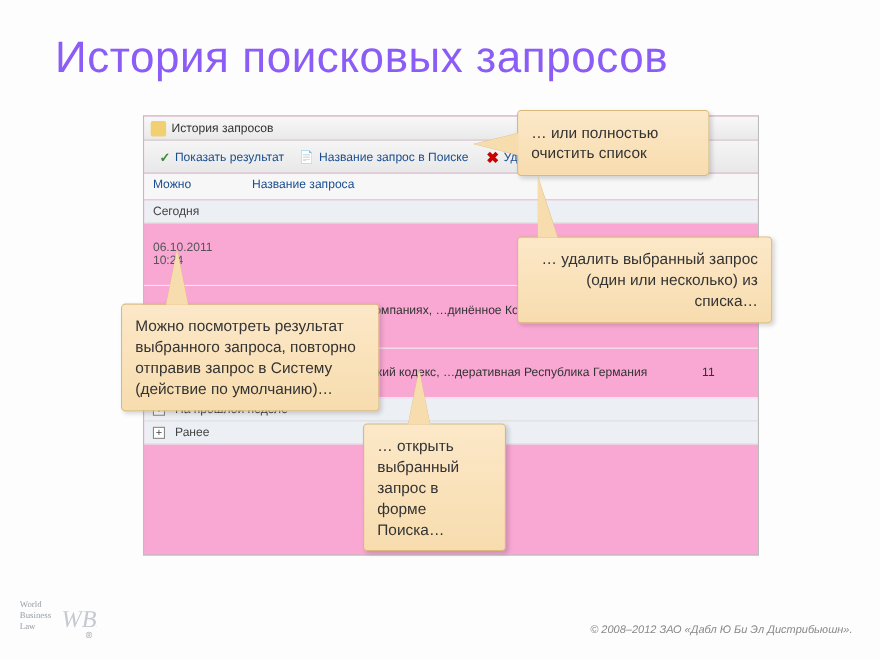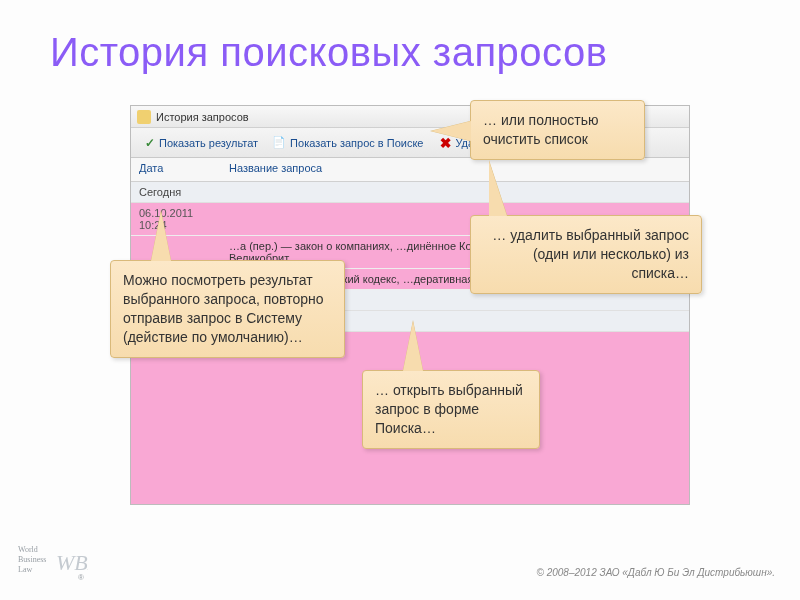--- a/index.html
+++ b/index.html
@@ -56,43 +56,43 @@
   .col-found { width:90px; text-align:center; }
 
   .grid-body { height: calc(100% - 22px - 30px - 24px); overflow:hidden; }
   .group-row {
     background:#eceff3; border-bottom:1px solid #e0e0e0;
     padding:4px 8px; color:#444;
   }
   .data-row {
     display:flex; border-bottom:1px solid #eee;
   }
-  .data-row > div { padding:4px 8px; }
+  .data-row > div { padding:16px 8px; }
   .data-row .col-date { color:#555; }
   .exp { display:inline-block; width:11px; height:11px; border:1px solid #888; text-align:center; line-height:9px; font-size:10px; margin-right:6px; color:#444; background:#fff; }
 
   
   .callout {
     position:absolute;
     background: linear-gradient(#fce8c8,#f7dcae);
     border:1px solid #d9b97a; border-radius:4px;
     padding:10px 12px; font-size:14px; color:#333;
     box-shadow:2px 2px 4px rgba(0,0,0,0.15);
     line-height:1.35;
   }
   .callout .tail {
     position:absolute; width:0; height:0;
   }
   
   .tail-ul { border-left:0 solid transparent; border-right:18px solid transparent; border-bottom:55px solid #f7dcae; top:-55px; left:18px; filter:drop-shadow(0 -1px 0 #d9b97a); }
   .tail-u  { border-left:10px solid transparent; border-right:10px solid transparent; border-bottom:50px solid #f7dcae; top:-50px; left:40px; filter:drop-shadow(0 -1px 0 #d9b97a);}
   .tail-l  { border-top:10px solid transparent; border-bottom:10px solid transparent; border-right:40px solid #f7dcae; top:20px; left:-40px; filter:drop-shadow(-1px 0 0 #d9b97a);}
 
-  #c1 { top:260px; left:110px; width:235px; }
-  #c2 { top:370px; left:330px; width:178px;margin-left:32px; }
+  #c1 { top:276px; left:110px; width:235px; }
+  #c2 { top:385px; left:330px; width:130px; }
   #c3 { top:215px; left:470px; width:232px;text-align:right; }
   #c4 { top:100px; left:470px; width:175px; }
 
   .logo {
     position:absolute; left:18px; bottom:18px;
     color:#fff; font-size:10px;
   }
   .logo svg { display:block; }
 
   .copyright {
@@ -112,34 +112,34 @@
     <span>История запросов</span>
   </div>
 
   <div class="toolbar">
     <div class="tbtn">
       <span class="ic ic-check"></span>
       <span>Показать результат</span>
     </div>
     <div class="tbtn">
       <span class="ic ic-open"></span>
-      <span>Показать запрос в Поиске</span>
+      <span>Название запрос в Поиске</span>
     </div>
     <div class="tbtn">
       <span class="ic ic-del"></span>
       <span>Удалить запрос</span>
     </div>
     <div class="tbtn">
       <span class="ic ic-broom"></span>
       <span>Удалить всё</span>
     </div>
   </div>
 
   <div class="headers">
-    <div class="col-date">Дата</div>
+    <div class="col-date">Можно</div>
     <div class="col-name">Название запроса</div>
   </div>
 
   <div class="grid-body">
     <div class="group-row">Сегодня</div>
 
     <div class="data-row">
       <div class="col-date">06.10.2011 10:24</div>
       <div class="col-found"></div>
     </div>

